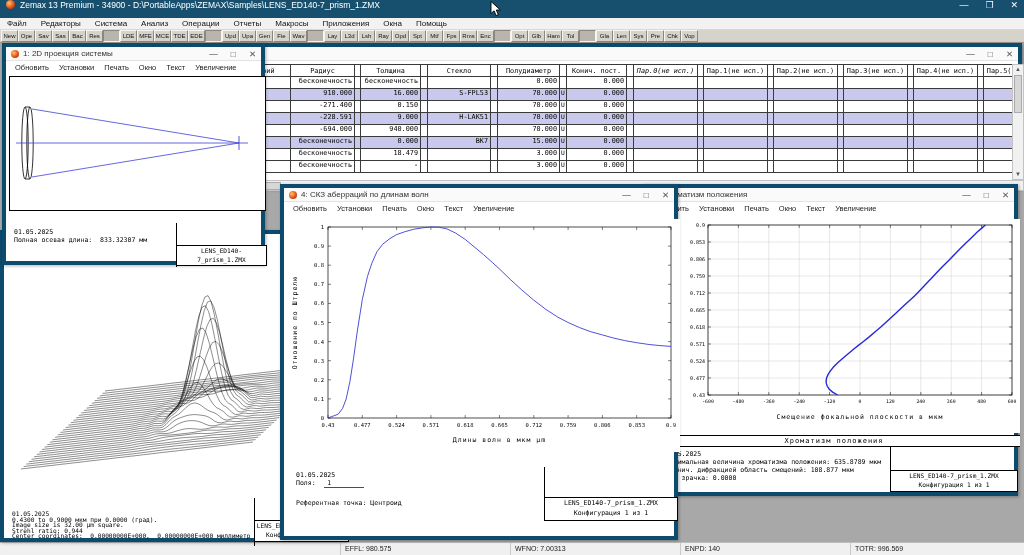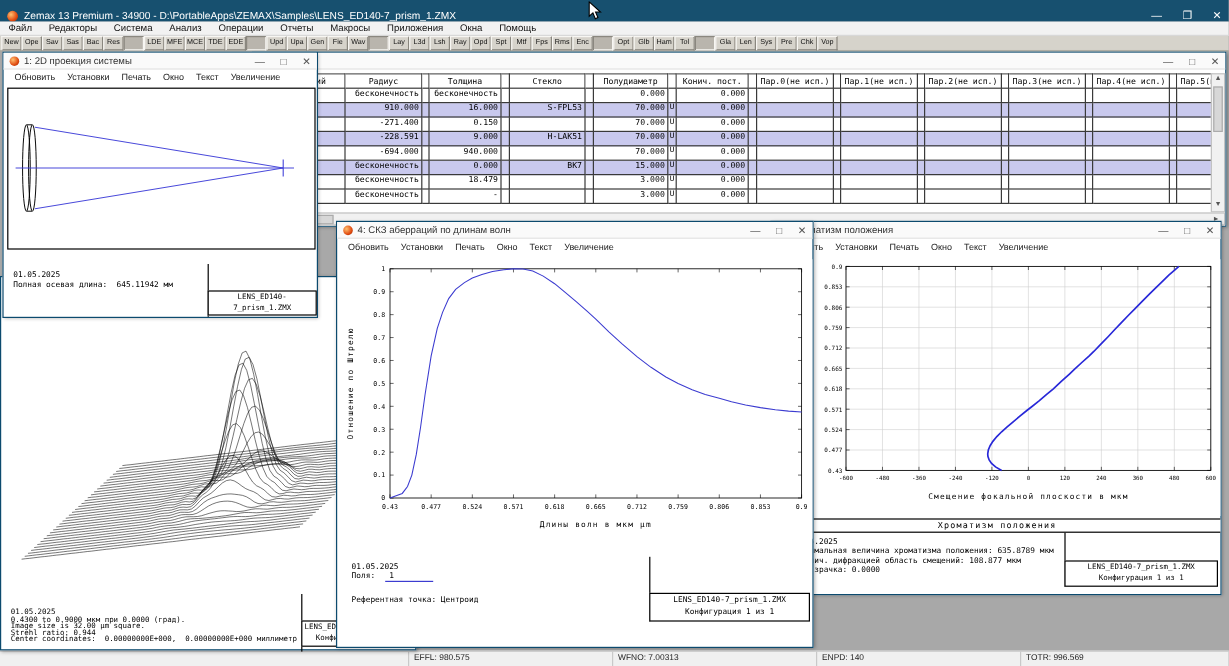--- a/index.html
+++ b/index.html
@@ -1,35 +1,35 @@
 <!DOCTYPE html>
 <html><head>
 <meta charset="utf-8">
 <style>
   html,body{margin:0;padding:0;}
   body{width:1024px;height:555px;position:relative;overflow:hidden;
        font-family:"Liberation Sans",sans-serif;background:#a8a8a8;
        -webkit-font-smoothing:antialiased;}
   
   #titlebar{position:absolute;left:0;top:0;width:1024px;height:18px;background:#17506f;
-            color:#fff;display:flex;align-items:flex-end;font-size:8.5px;padding:0 6px;box-sizing:border-box;gap:5px;}
+            color:#fff;display:flex;align-items:flex-start;font-size:8.5px;padding:0 6px;box-sizing:border-box;gap:5px;}
   #title-controls{margin-left:auto;display:flex;gap:17px;font-size:9px;color:#fff;}
   .app-ico{width:9px;height:9px;border-radius:50%;
            background:radial-gradient(circle at 35% 35%,#ffc070,#e04a10 60%,#8a2a00);flex:none;}
   #menubar{position:absolute;left:0;top:18px;width:1024px;height:12px;background:#f2f2f2;
            display:flex;align-items:center;font-size:8px;color:#111;border-bottom:1px solid #d8d8d8;box-sizing:border-box;}
   .menu-item{padding:0 7px;line-height:12px;}
   #toolbar{position:absolute;left:0;top:30px;width:1024px;height:13px;background:#d6d3cb;
            display:flex;align-items:stretch;border-bottom:1px solid #9b988f;box-sizing:border-box;padding-left:1px;}
   .tb-btn{flex:none;width:17px;font-size:6px;color:#111;background:#d6d3cb;
           border:1px solid;border-color:#f7f6f2 #8a877f #8a877f #f7f6f2;
           display:flex;align-items:center;justify-content:center;overflow:hidden;box-sizing:border-box;}
   .tb-sep{flex:none;width:17px;background:#b9b5ad;border:1px solid;border-color:#8a877f #f7f6f2 #f7f6f2 #8a877f;box-sizing:border-box;}
   
-  .win{position:absolute;background:#fff;border:1px solid #0c4a6e;box-sizing:border-box;
+  .win{position:absolute;background:#fff;border:4px solid #0c4a6e;box-sizing:border-box;
        box-shadow:1px 1px 3px rgba(0,0,0,.3);}
   .wtitle{height:14px;display:flex;align-items:center;gap:4px;padding:0 5px;font-size:8px;color:#333;
           background:#fafafa;border-bottom:1px solid #e3e3e3;box-sizing:border-box;white-space:nowrap;overflow:hidden;}
   .wctrl{margin-left:auto;display:flex;gap:13px;color:#555;font-size:8.5px;flex:none;}
   .wmenu{height:13px;display:flex;align-items:center;font-size:7.5px;color:#222;padding:0 4px;white-space:nowrap;}
   .wmenu span{padding:0 5px;}
   .plot{position:absolute;background:#fff;border:1px solid #000;box-sizing:border-box;overflow:hidden;}
   .cap{position:absolute;border-top:1px solid #000;border-bottom:1px solid #000;text-align:center;
        font:7px "DejaVu Sans Mono",monospace;letter-spacing:1px;box-sizing:border-box;background:#fff;}
   .ftxt{position:absolute;font:6.5px "DejaVu Sans Mono",monospace;white-space:pre;color:#000;}
@@ -138,21 +138,21 @@
         <div class="tc hd" style="width: 64px;">Радиус</div>
         <div class="tc hd" style="width: 6px;"></div>
         <div class="tc hd" style="width: 60px;">Толщина</div>
         <div class="tc hd" style="width: 7px;"></div>
         <div class="tc hd" style="width: 63px;">Стекло</div>
         <div class="tc hd" style="width: 7px;"></div>
         <div class="tc hd" style="width: 62px;">Полудиаметр</div>
         <div class="tc hd" style="width: 7px;"></div>
         <div class="tc hd" style="width: 60px;">Конич. пост.</div>
         <div class="tc hd" style="width: 7px;"></div>
-        <div class="tc hd" style="width: 64px;">Пар.0(не исп.)</div>
+        <div class="tc hd" style="width: 64px; font-style: italic;">Пар.0(не исп.)</div>
         <div class="tc hd" style="width: 6px;"></div>
         <div class="tc hd" style="width: 64px;">Пар.1(не исп.)</div>
         <div class="tc hd" style="width: 6px;"></div>
         <div class="tc hd" style="width: 64px;">Пар.2(не исп.)</div>
         <div class="tc hd" style="width: 6px;"></div>
         <div class="tc hd" style="width: 64px;">Пар.3(не исп.)</div>
         <div class="tc hd" style="width: 6px;"></div>
         <div class="tc hd" style="width: 64px;">Пар.4(не исп.)</div>
         <div class="tc hd" style="width: 6px;"></div>
         <div class="tc hd" style="width: 64px;">Пар.5(не исп.)</div>
@@ -388,21 +388,21 @@
         <ellipse cx="20" cy="66" rx="3.2" ry="36" fill="none" stroke="#000" stroke-width="0.8"></ellipse>
         <line x1="15" y1="30" x2="20" y2="30" stroke="#000" stroke-width="0.8"></line>
         <line x1="15" y1="102" x2="20" y2="102" stroke="#000" stroke-width="0.8"></line>
         <line x1="22" y1="32" x2="229" y2="66" stroke="#4040d8" stroke-width="0.8"></line>
         <line x1="22" y1="100" x2="229" y2="66" stroke="#4040d8" stroke-width="0.8"></line>
         <line x1="6" y1="66" x2="238" y2="66" stroke="#4040d8" stroke-width="0.8"></line>
         <line x1="229" y1="59" x2="229" y2="73" stroke="#4040d8" stroke-width="0.9"></line>
       </svg>
   </div>
   <div class="ftxt" style="left:8px;top:181px;">01.05.2025</div>
-  <div class="ftxt" style="left:8px;top:189px;">Полная осевая длина:  645.11942 мм</div>
+  <div class="ftxt" style="left:8px;top:189px;">Полная осевая длина:  833.32307 мм</div>
   <div class="vdiv" style="left:170px;top:176px;height:44px;"></div>
   <div class="cfgbox" style="left:170px;top:198px;width:91px;height:21px;">
     <div style="font-size:6.2px;line-height:9px;">LENS_ED140-7_prism_1.ZMX</div>
     <div style="font-size:6.2px;line-height:9px;">Конфигурация 1 из 1</div>
   </div>
 </div>
 
 <div class="win" id="win-psf" style="left:0px;top:230px;width:347px;height:312px;z-index:15;">
   <div class="plot" style="left:3px;top:3px;width:341px;height:248px;border:none;">
     <svg id="svg-psf" width="341" height="248" viewBox="0 0 341 248">

